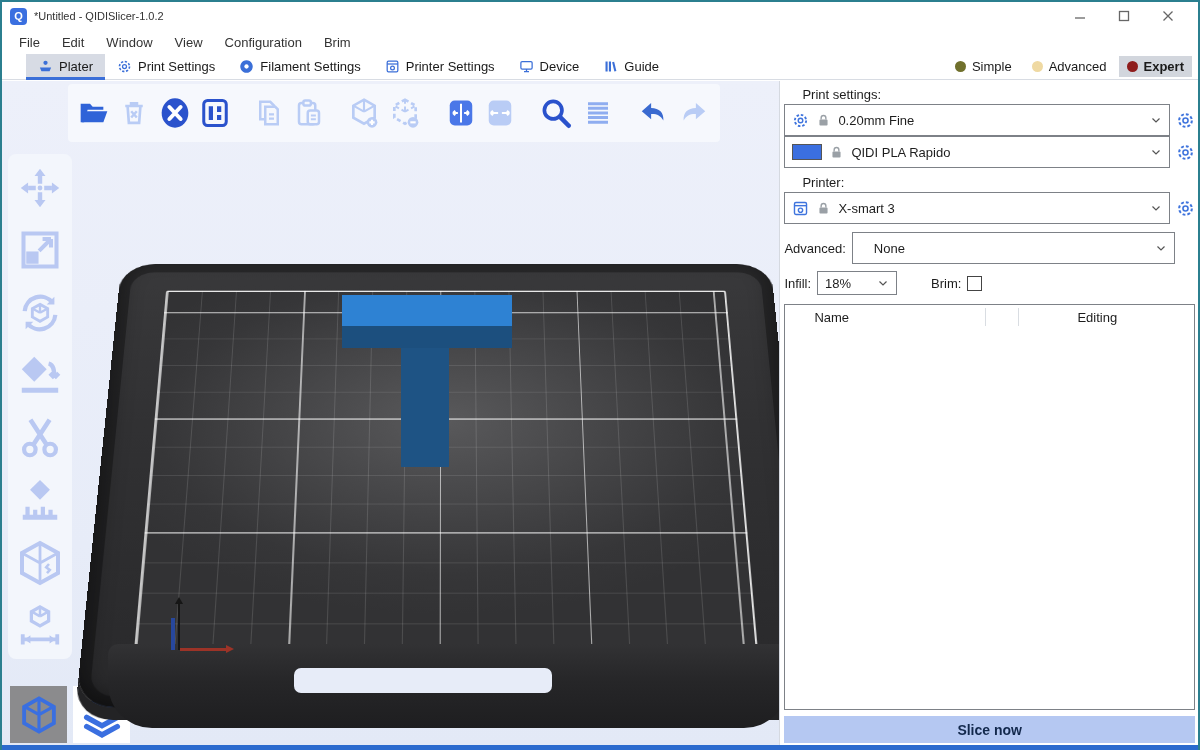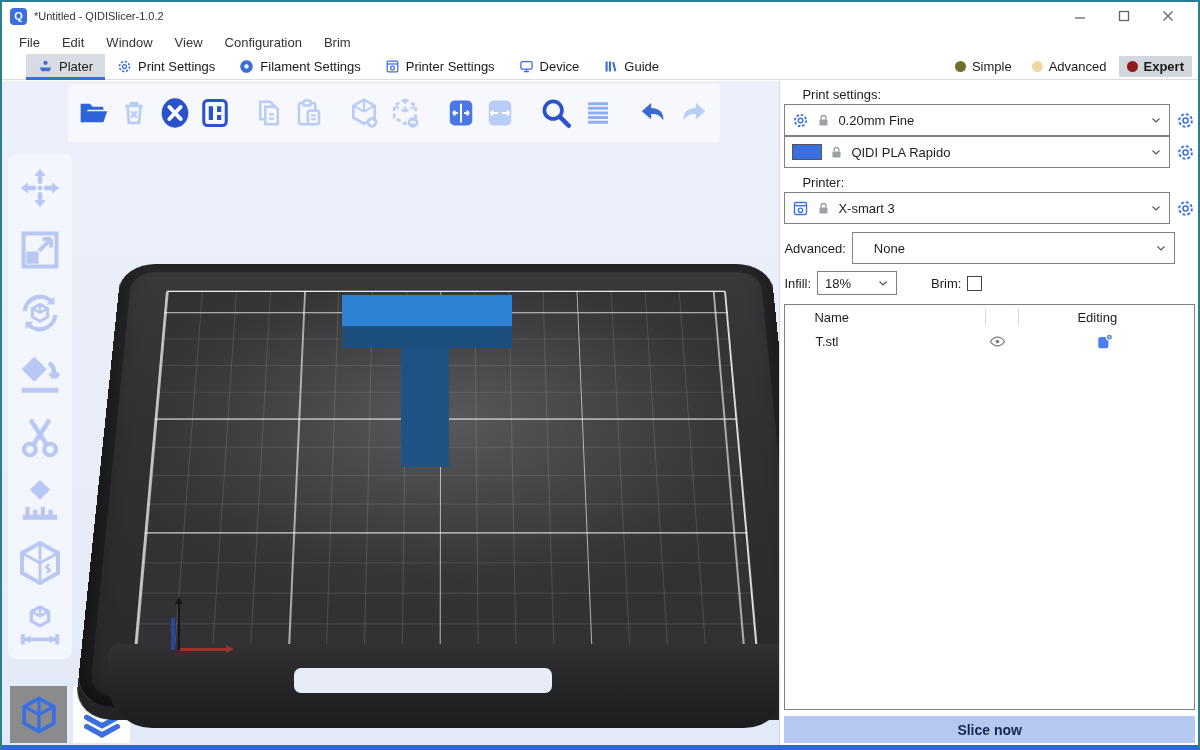--- a/index.html
+++ b/index.html
@@ -516,36 +516,20 @@
         <span class="chk"></span>
       </div>
 
       <div class="objlist">
         <div class="hdr">
           <span class="hdr-name">Name</span>
           <span class="hsep1"></span>
           <span class="hsep2"></span>
           <span class="hdr-edit">Editing</span>
         </div>
-        <div class="objrow">
-          <span class="nm">T.stl</span>
-          <span class="eye">
-            <svg width="17" height="15" viewBox="0 0 24 20">
-                <path d="M2 10s4-6.2 10-6.2S22 10 22 10s-4 6.2-10 6.2S2 10 2 10z" stroke="#7c828c" stroke-width="1.8" fill="none"></path>
-                <circle cx="12" cy="10" r="2.6" fill="#7c828c"></circle>
-              </svg>
-          </span>
-          <span class="edt">
-            <svg width="18" height="19" viewBox="0 0 24 24">
-                <rect x="3" y="6" width="13.5" height="15" rx="3.5" fill="#4a7df0"></rect>
-                <circle cx="17.8" cy="6.2" r="4" fill="#4a7df0" stroke="#fff" stroke-width="1.5"></circle>
-                <circle cx="17.8" cy="6.2" r="1.2" fill="#fff"></circle>
-              </svg>
-          </span>
-        </div>
       </div>
 
       <button class="slice-btn">Slice now</button>
     </div>
   </div>
 
   <div class="bottom-accent"></div>
 </div>
 
 </body></html>

